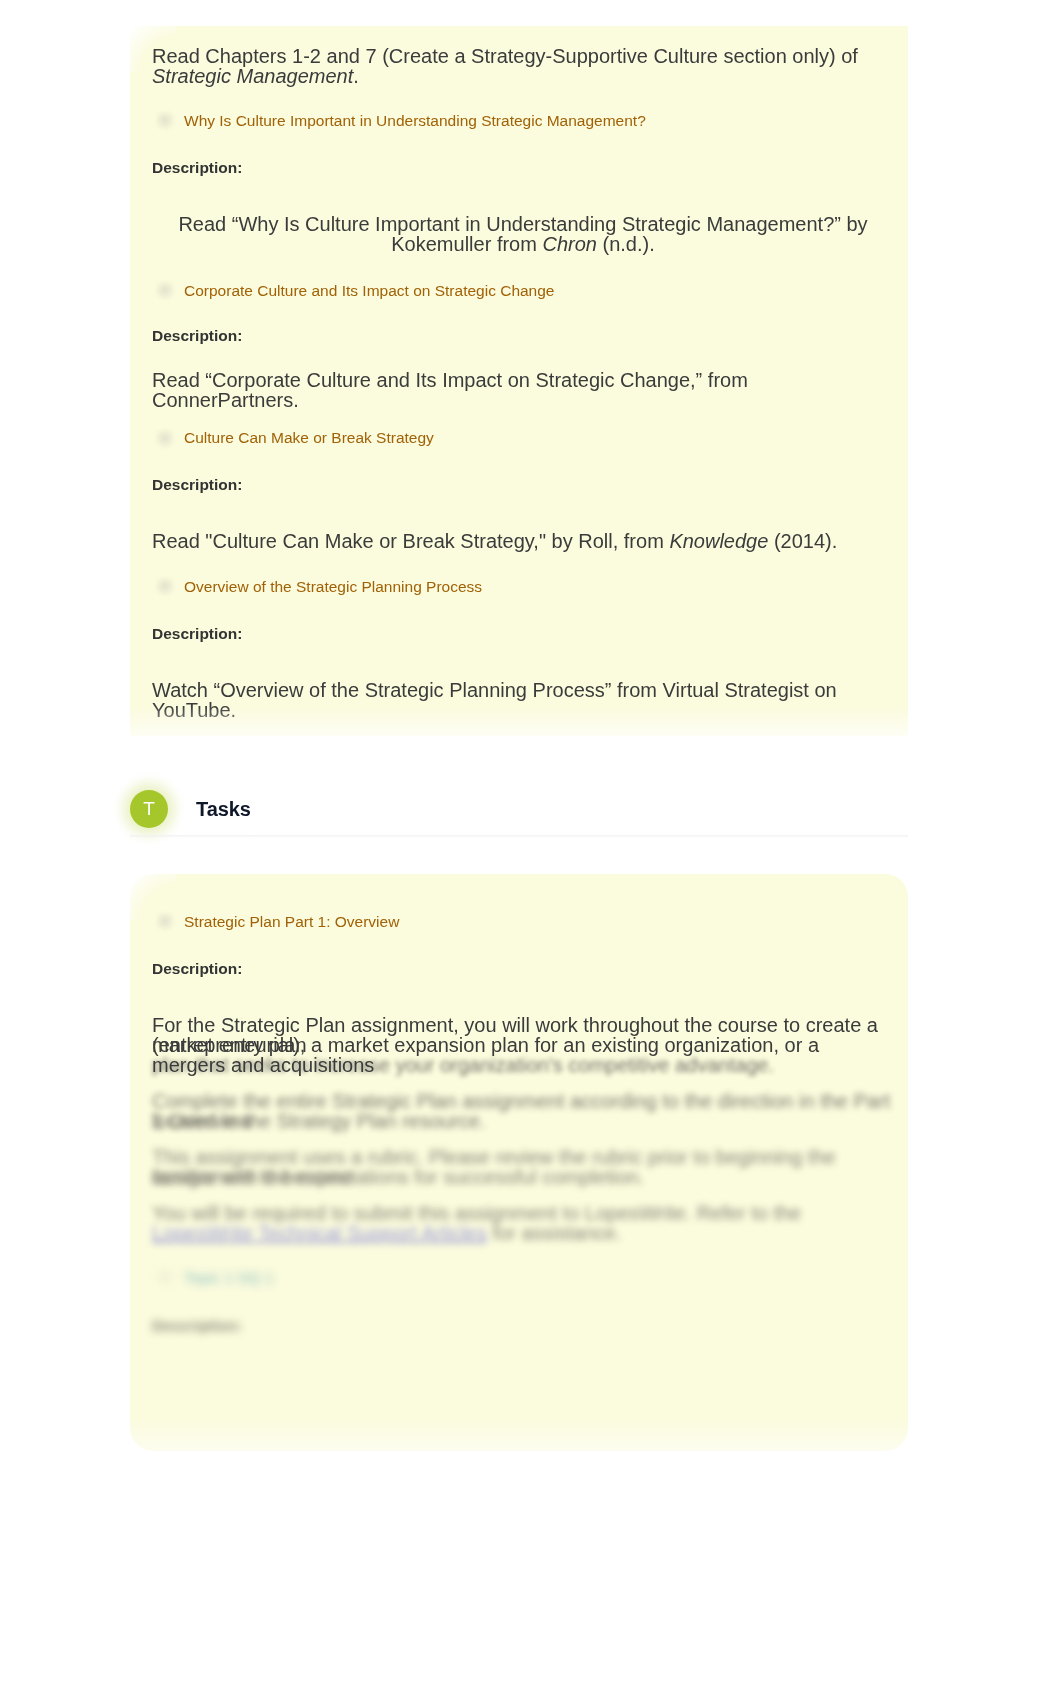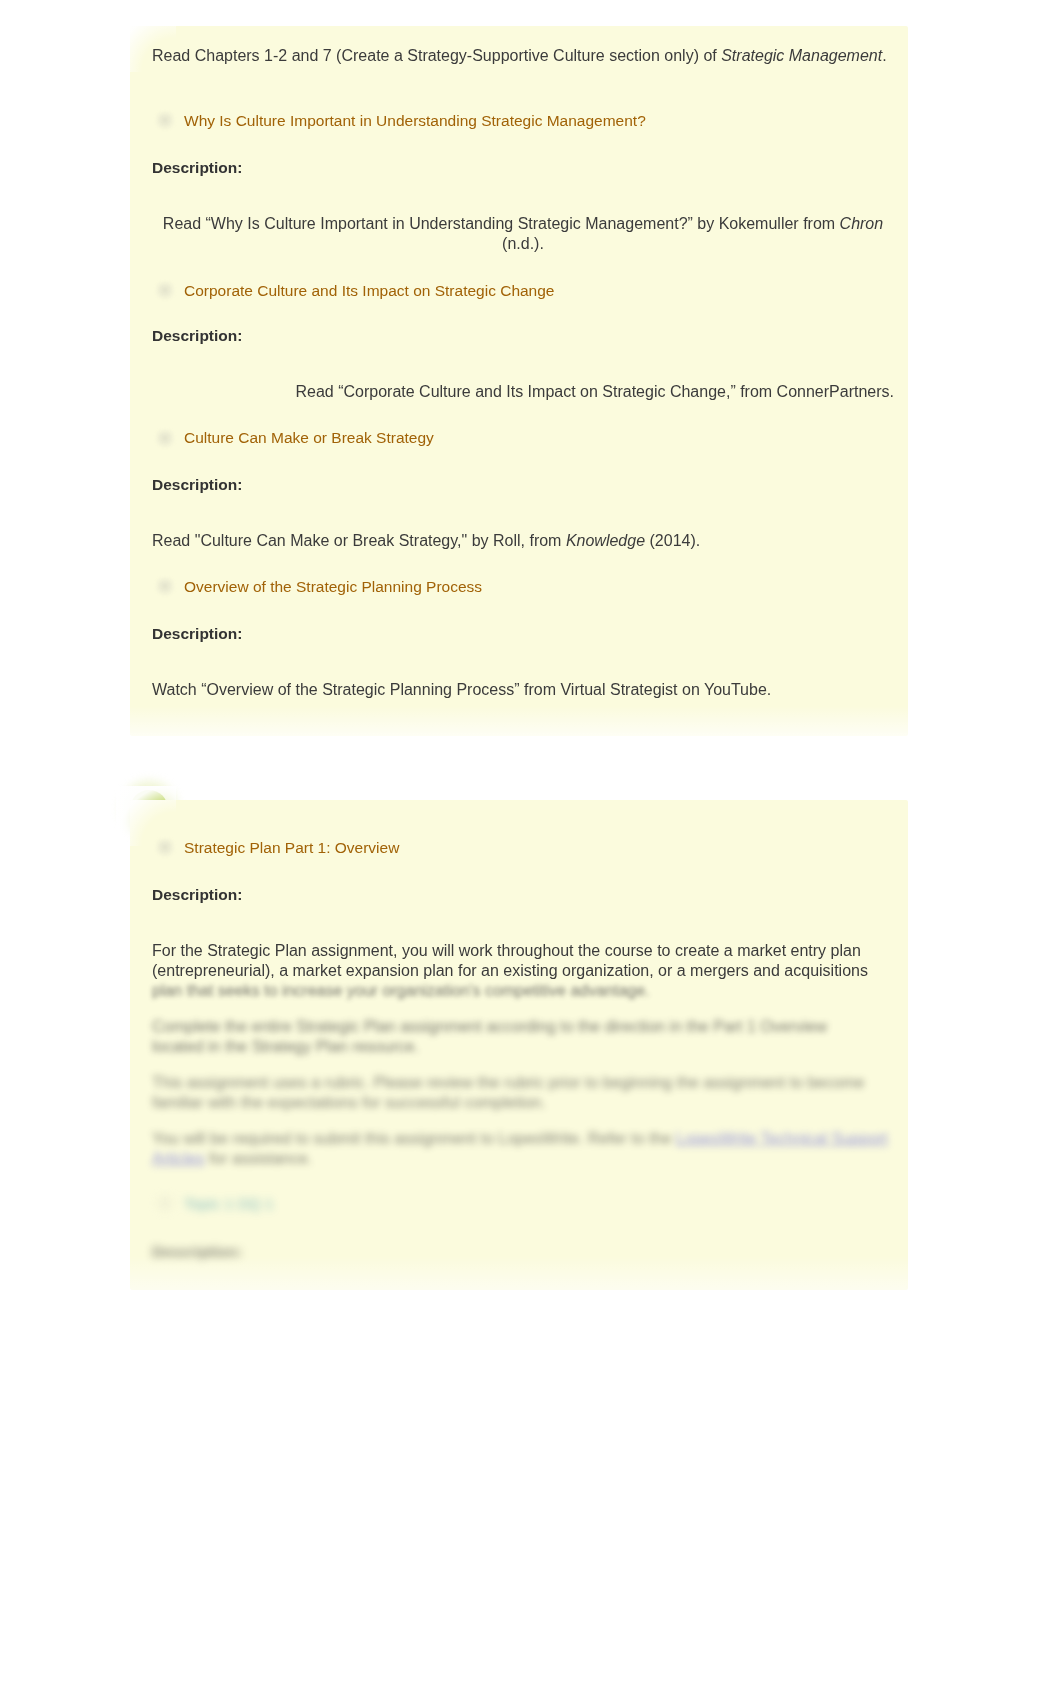--- a/index.html
+++ b/index.html
@@ -31,23 +31,24 @@
     border-radius: 2px;
   }
   .card.resources {
     left: 130px;
     top: 26px;
     width: 778px;
     height: 710px;
   }
   .card.tasks {
     left: 130px;
-    top: 800px;
+    top: 874px;
     width: 778px;
-    height: 490px;
+    height: 577px;
+    border-radius: 23px;
   }
   
   .card::before {
     content: "";
     position: absolute;
     left: -14px; top: -14px;
     width: 60px; height: 60px;
     background: radial-gradient(circle at 100% 100%, rgba(251,251,221,0) 40%, rgba(255,255,255,0.95) 72%);
     pointer-events: none;
   }
@@ -67,21 +68,21 @@
   }
   .card.resources .fade-bottom {
     position: absolute;
     left: 0; bottom: 0; width: 100%; height: 30px;
     background: linear-gradient(to bottom, rgba(251,251,221,0) 0%, rgba(255,255,255,0.7) 100%);
     pointer-events: none;
   }
 
   
   .para {
-    font-size: 16px;
+    font-size: 20px;
     line-height: 20px;
     color: #3b3b3b;
     margin: 0;
     max-width: 742px;
   }
   .para em { font-style: italic; }
 
   .desc-label {
     font-size: 15.5px;
     line-height: 20px;
@@ -194,21 +195,21 @@
         <a class="res-link">Why Is Culture Important in Understanding Strategic Management?</a>
       </div>
       <p class="desc-label abs" style="left:22px; top:132px;">Description:</p>
       <p class="para abs" style="left:22px; top:188px; width:742px;text-align:center;"><span>Read “Why Is Culture Important in Understanding Strategic Management?” by Kokemuller from </span><em>Chron</em><span> (n.d.).</span></p>
 
       <div class="res-row" style="left:26px; top:255px;">
         <span class="res-icon"></span>
         <a class="res-link">Corporate Culture and Its Impact on Strategic Change</a>
       </div>
       <p class="desc-label abs" style="left:22px; top:300px;">Description:</p>
-      <p class="para abs" style="left:22px; top:356px; width:742px;text-align:right;"><span>Read “Corporate Culture and Its Impact on Strategic Change,” from ConnerPartners.</span><em></em><span></span></p>
+      <p class="para abs" style="left:22px; top:344px; width:742px;"><span>Read “Corporate Culture and Its Impact on Strategic Change,” from ConnerPartners.</span><em></em><span></span></p>
 
       <div class="res-row" style="left:26px; top:402px;align-items:flex-end;">
         <span class="res-icon"></span>
         <a class="res-link">Culture Can Make or Break Strategy</a>
       </div>
       <p class="desc-label abs" style="left:22px; top:449px;">Description:</p>
       <p class="para abs" style="left:22px; top:505px; width:742px;"><span>Read "Culture Can Make or Break Strategy," by Roll, from </span><em>Knowledge</em><span> (2014).</span></p>
 
       <div class="res-row" style="left:26px; top:551px;">
         <span class="res-icon"></span>

